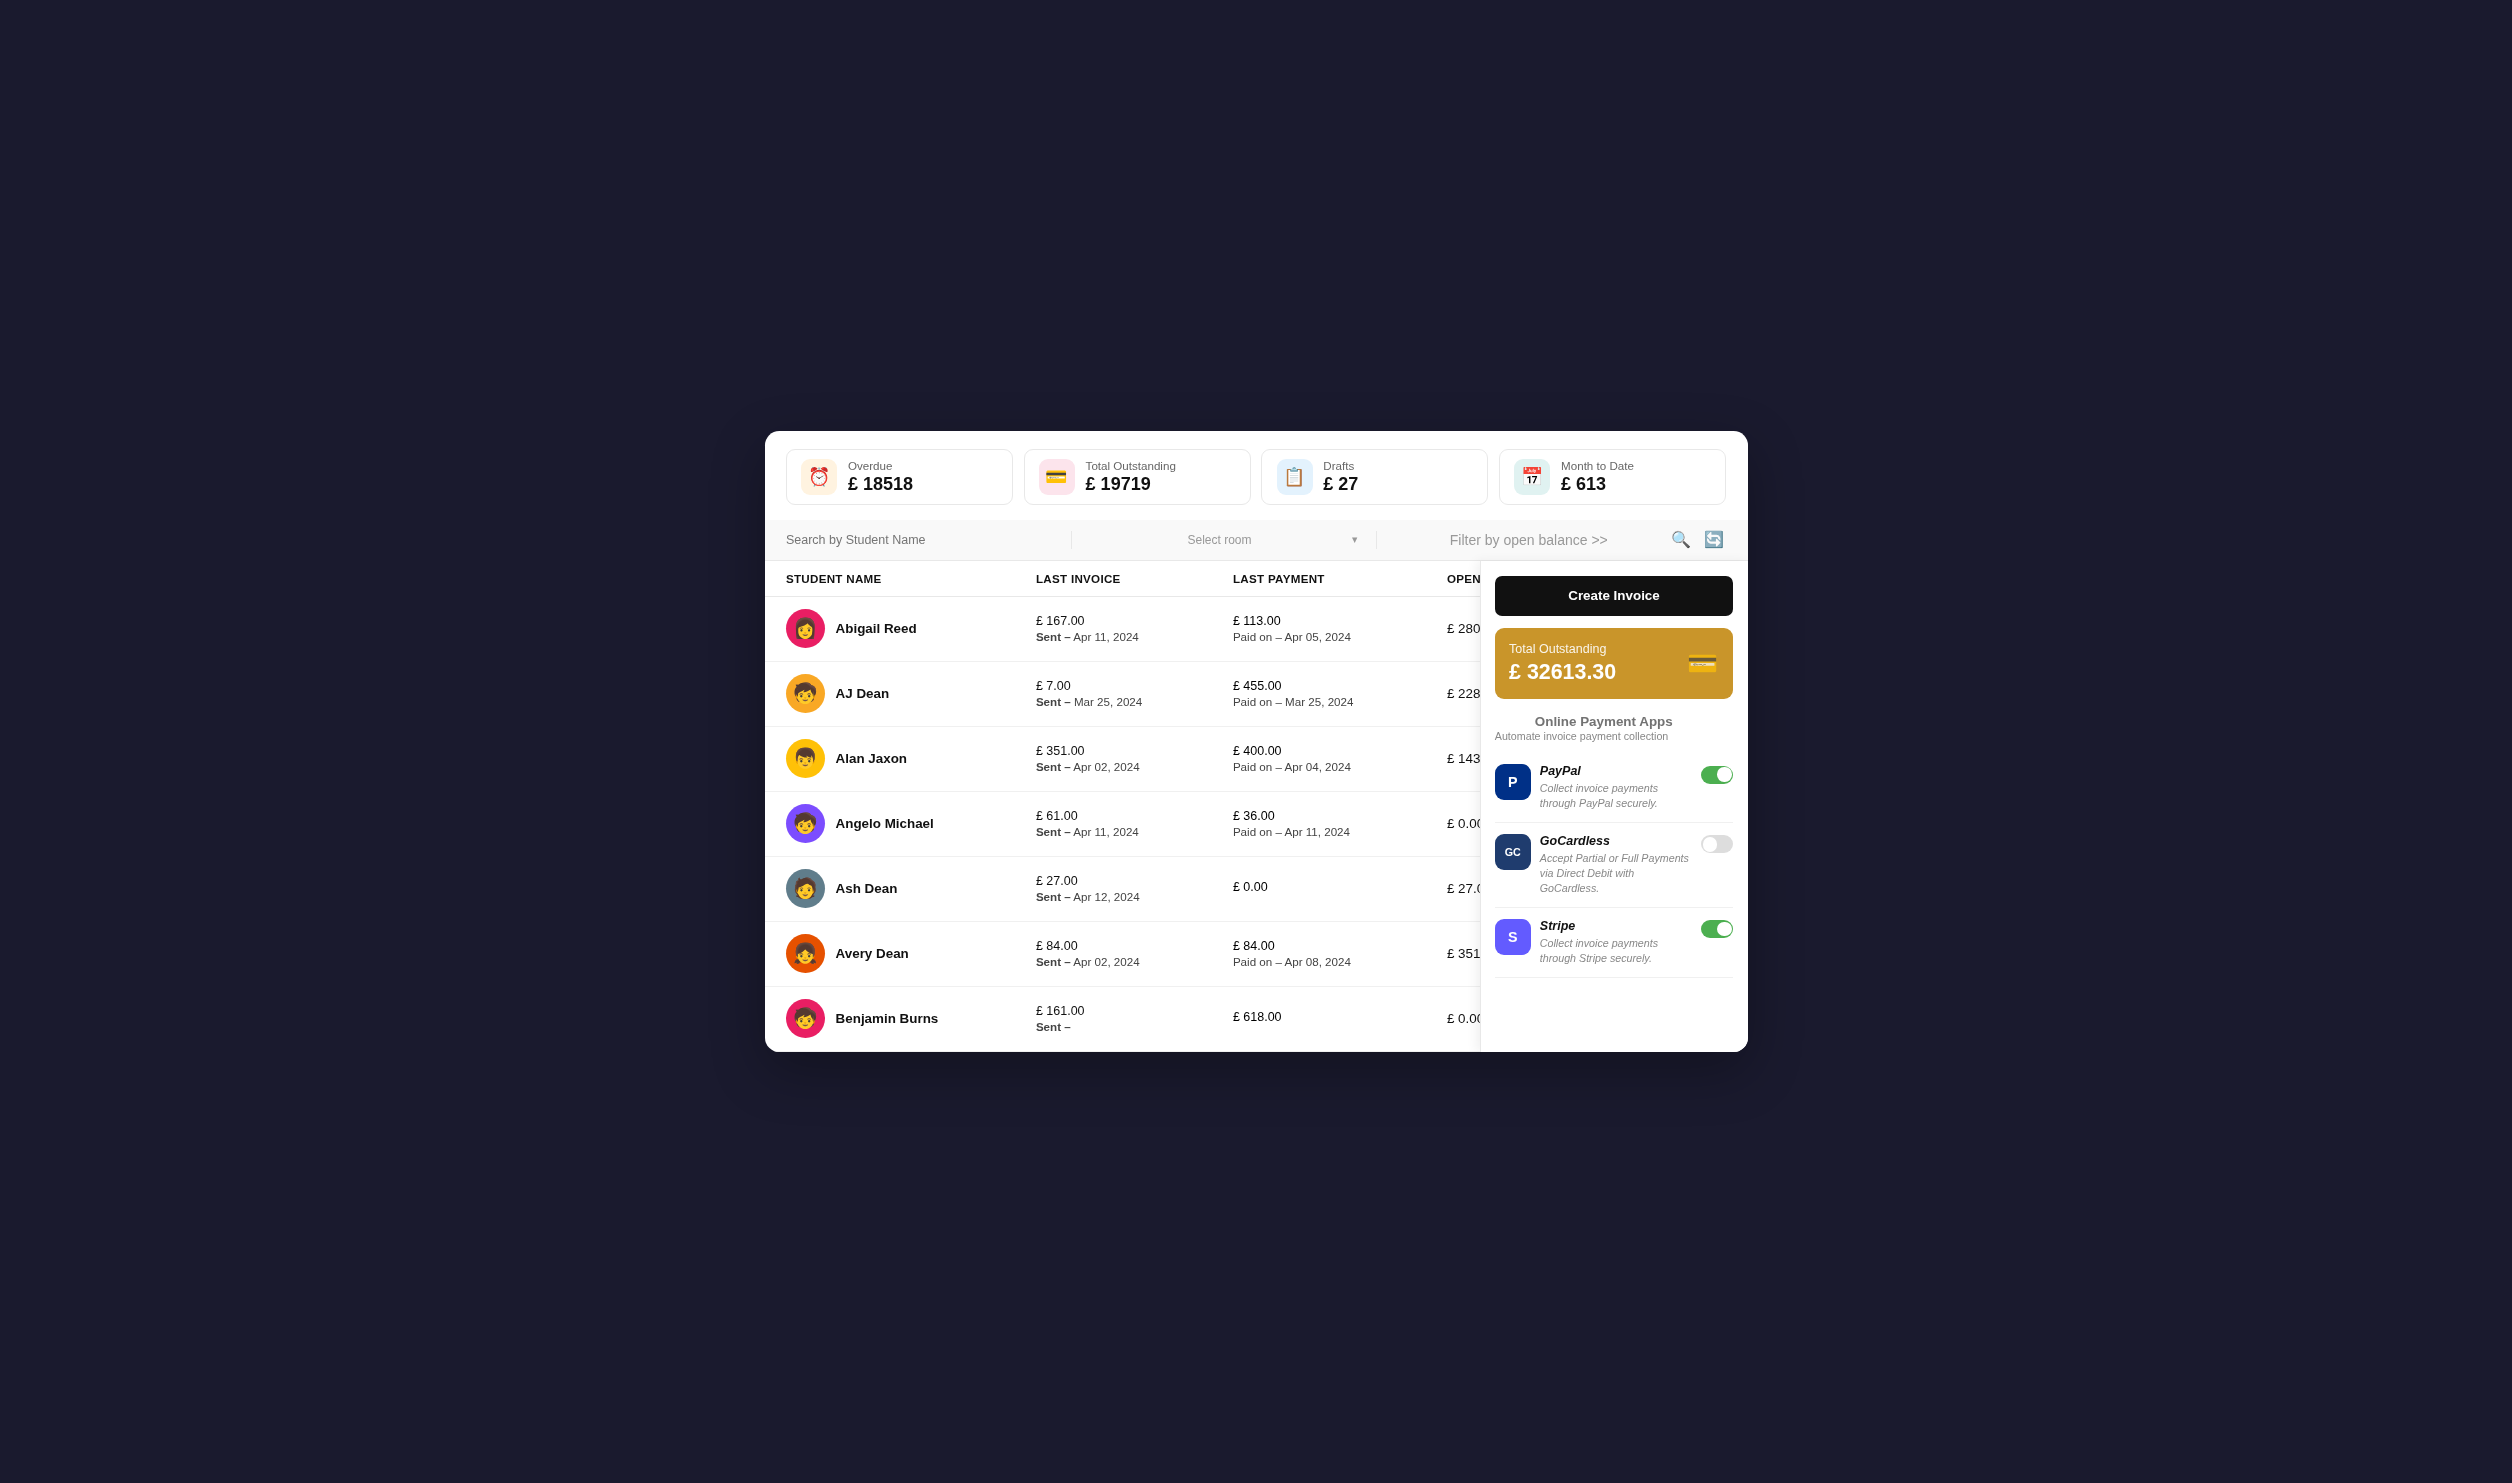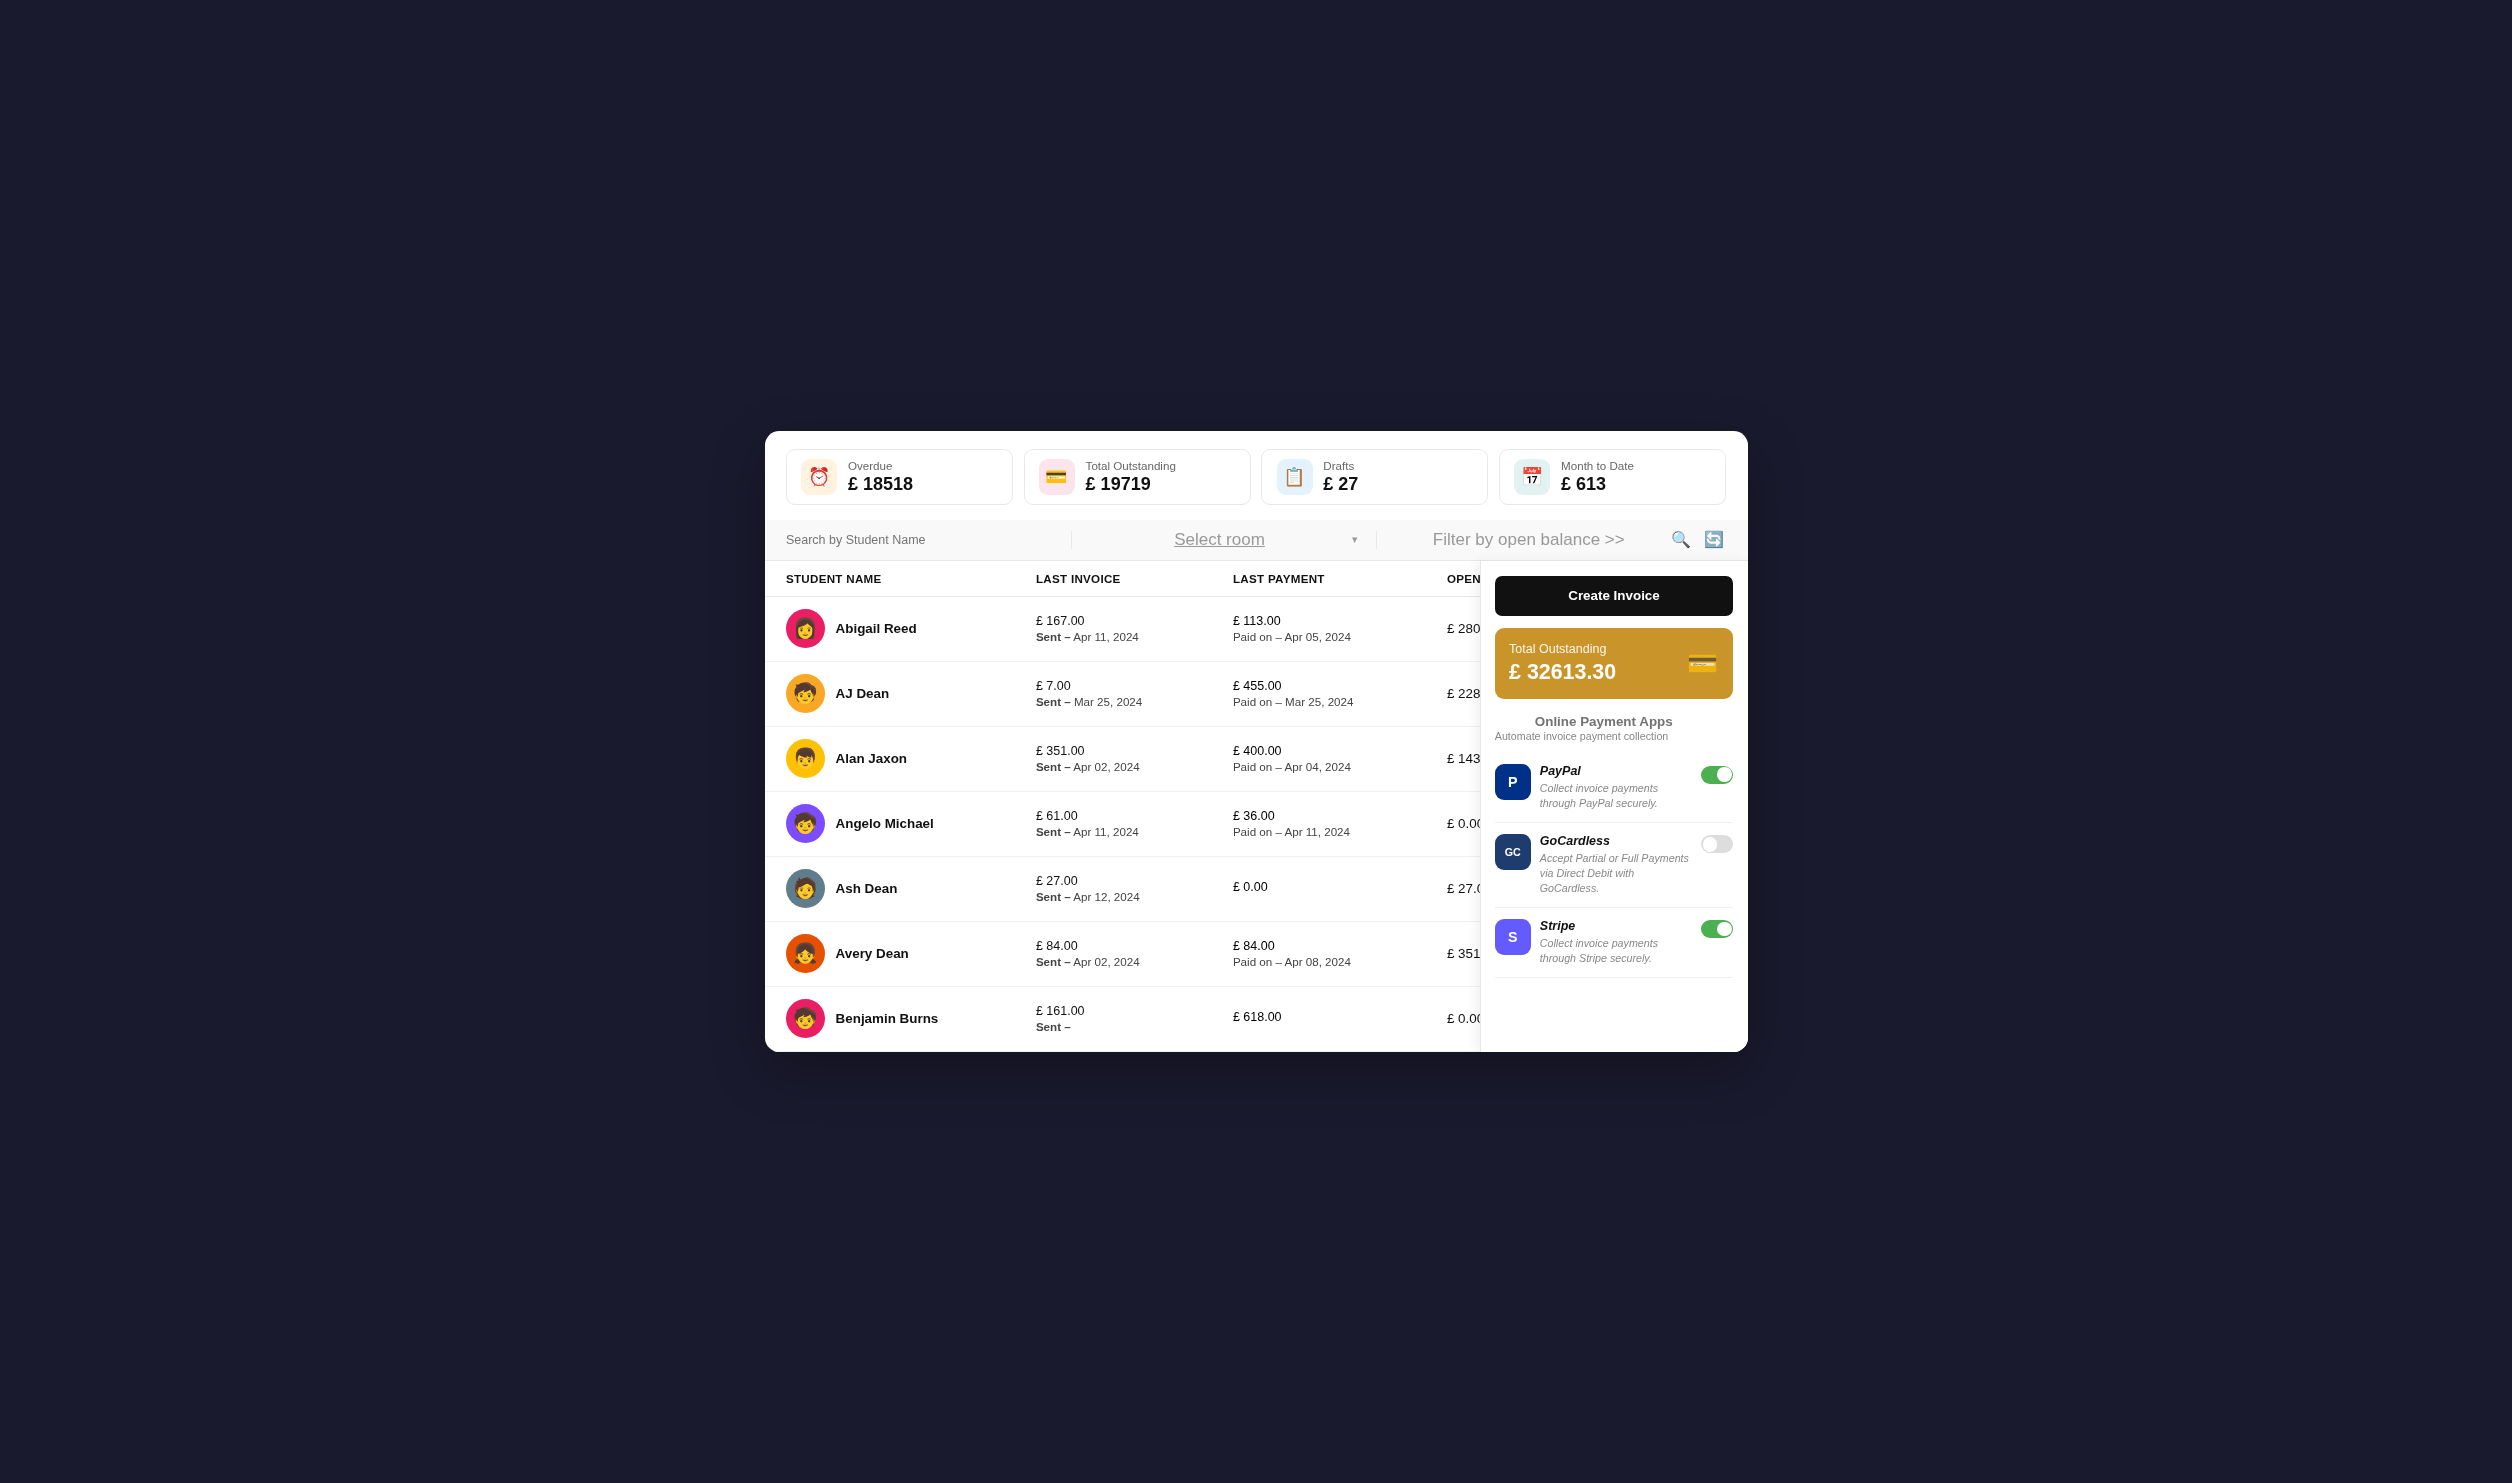--- a/index.html
+++ b/index.html
@@ -82,34 +82,33 @@
       border: none;
       background: transparent;
       font-size: 12.5px;
       color: #999;
       outline: none;
     }
     .room-select {
       flex: 1;
       border: none;
       background: transparent;
-      font-size: 17px;
+      font-size: 12px;
       color: #999;
       outline: none;
       cursor: pointer;
       display: flex;
       align-items: center;
       justify-content: center;
       gap: 3.6px;
       text-align: center;
-      text-decoration: underline;
     }
     .balance-filter {
       flex: 1;
-      font-size: 17px;
+      font-size: 14px;
       color: #999;
       text-align: center;
     }
     .search-actions {
       display: flex;
       gap: 9px;
       align-items: center;
     }
     .icon-btn {
       background: none;

